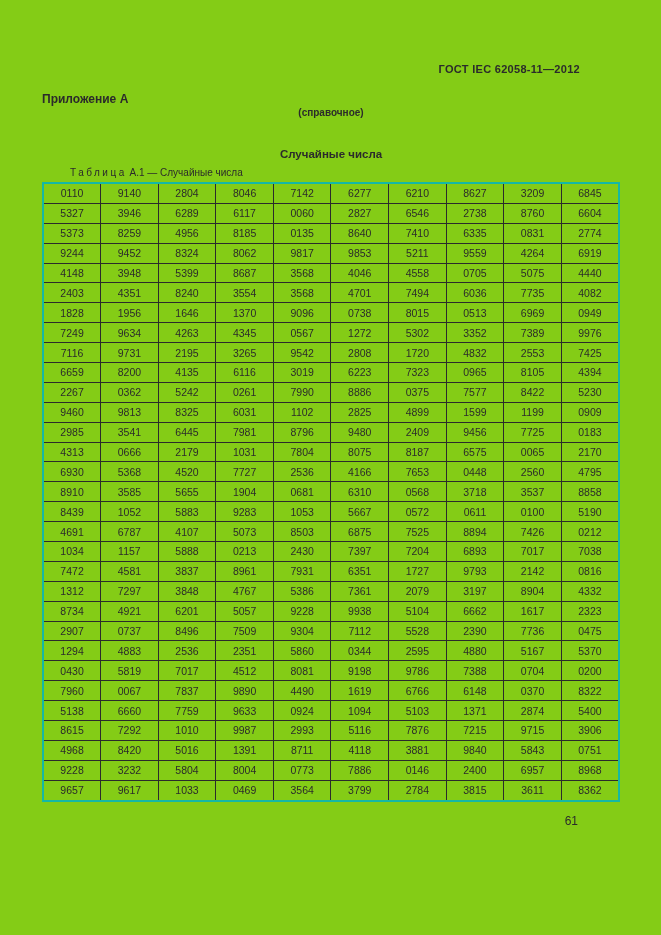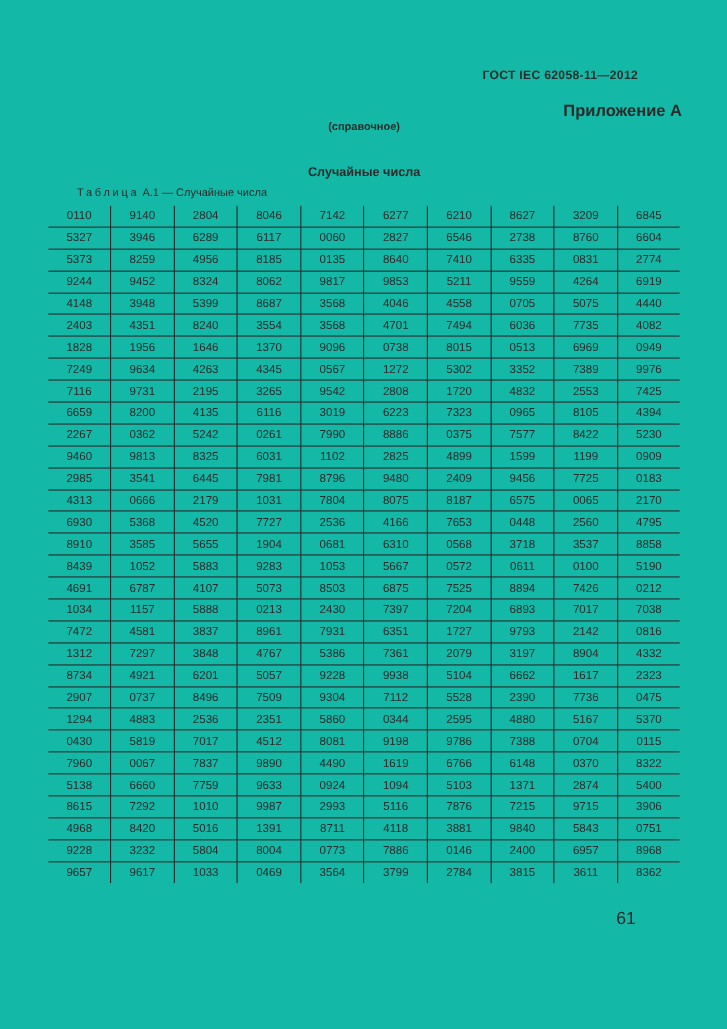--- a/index.html
+++ b/index.html
@@ -6,41 +6,41 @@
     margin: 0;
     padding: 0;
     background: #f6f6f6;
     font-family: "Liberation Sans", sans-serif;
     color: #2b2b2b;
   }
   .page {
     position: relative;
     width: 661px;
     height: 935px;
-    background: #14b8a6;
+    background: #84cc16;
     overflow: hidden;
   }
   .content {
     position: relative;
     margin-left: 42px;
     width: 578px;
   }
   .standard-ref {
     padding-top: 63px;
     padding-right: 40px;
     text-align: right;
     font-weight: bold;
     font-size: 11px;
     letter-spacing: 0.3px;
   }
   .appendix-title {
     margin-top: 17px;
-    text-align: right;
+    text-align: left;
     font-weight: bold;
-    font-size: 15px;
+    font-size: 12px;
   }
   .appendix-subtitle {
     margin-top: 1px;
     text-align: center;
     font-weight: bold;
     font-size: 10px;
   }
   .section-heading {
     margin-top: 30px;
     text-align: center;
@@ -66,24 +66,24 @@
   table.random-numbers td {
     border: 1px solid #2b2b2b;
     height: 18.9px;
     text-align: center;
     vertical-align: middle;
     font-size: 10.5px;
     padding: 0;
     color: #2b2b2b;
   }
   .page-number {
-    margin-top: 22px;
+    margin-top: 12px;
     padding-right: 42px;
     text-align: right;
-    font-size: 16px;
+    font-size: 12px;
   }
 </style>
 </head>
 <body>
 
 <div class="page">
   <div class="content">
 
     <div class="standard-ref">ГОСТ IEC 62058-11—2012</div>
 
@@ -391,21 +391,21 @@
           <tr>
             <td>0430</td>
             <td>5819</td>
             <td>7017</td>
             <td>4512</td>
             <td>8081</td>
             <td>9198</td>
             <td>9786</td>
             <td>7388</td>
             <td>0704</td>
-            <td>0115</td>
+            <td>0200</td>
           </tr>
           <tr>
             <td>7960</td>
             <td>0067</td>
             <td>7837</td>
             <td>9890</td>
             <td>4490</td>
             <td>1619</td>
             <td>6766</td>
             <td>6148</td>

